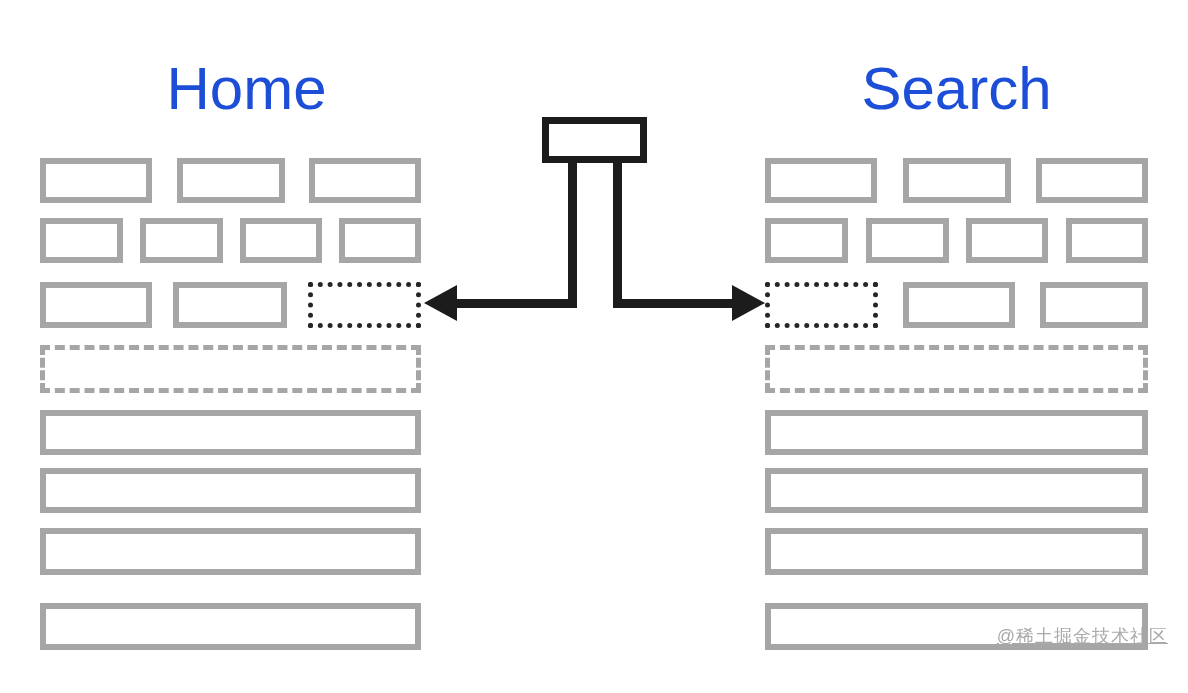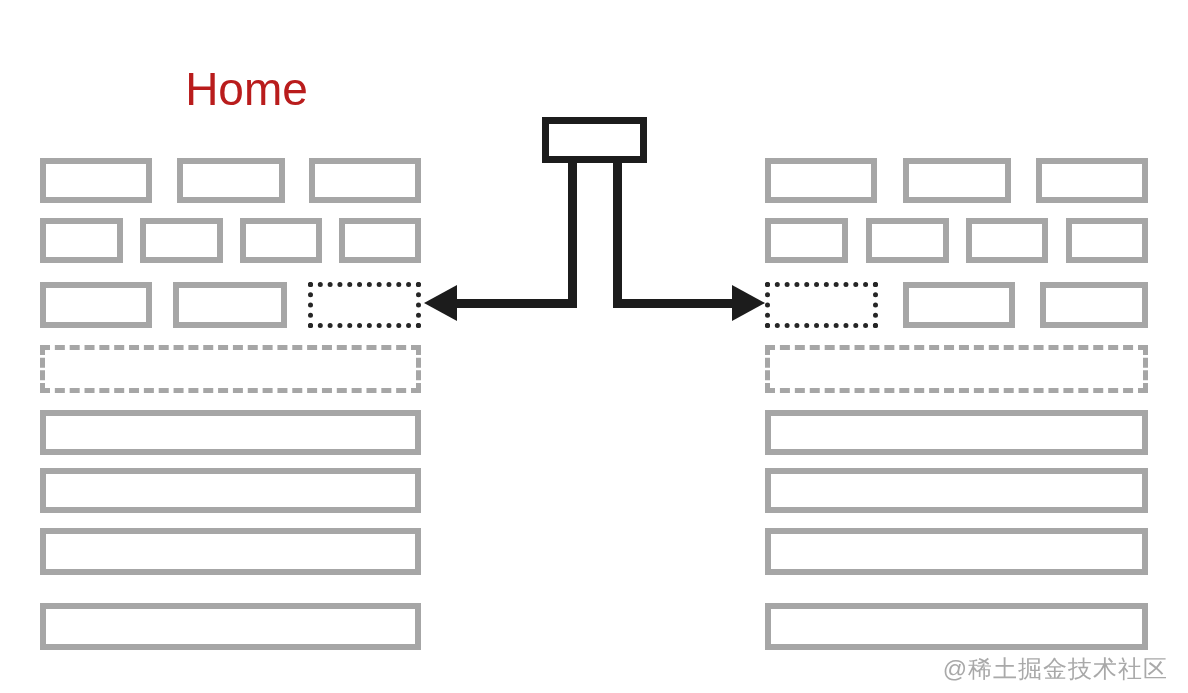--- a/index.html
+++ b/index.html
@@ -34,59 +34,60 @@
   .hline-left{left:451px;width:126px;}
   .hline-right{left:613px;width:122px;}
   .arrowhead{position:absolute;top:285px;width:0;height:0;
     border-top:18px solid transparent;border-bottom:18px solid transparent;}
   .arrow-left{left:424px;border-right:33px solid var(--black);}
   .arrow-right{left:732px;border-left:33px solid var(--black);}
 
   
   .page-title{
     position:absolute;top:56px;height:66px;display:flex;align-items:center;justify-content:center;
-    font-size:46px;color:#b91c1c;line-height:1;white-space:nowrap;
+    font-size:60px;color:#1d4ed8;line-height:1;white-space:nowrap;
   }
   .title-home{left:56px;width:381px;}
   .title-search{left:765px;width:383px;}
 
   
   .wireframe{position:absolute;top:0;height:693px;}
   .wf-left{left:40px;width:381px;}
   .wf-right{left:765px;width:383px;}
   .wf-row{position:absolute;left:0;right:0;display:flex;justify-content:space-between;}
   .box{
     box-sizing:border-box;height:100%;background:#fff;
     border:6px solid var(--gray);
   }
   .box.full{width:100%;}
   .box.dotted{border:5px dotted #262626;}
   .box.dashed{border:5px dashed var(--gray);}
 
   
   .watermark{
-    position:absolute;right:20px;top:653px;font-size:24px;color:var(--wm);
-    letter-spacing:1px;white-space:nowrap;
+    position:absolute;right:20px;top:624px;font-size:18px;color:var(--wm);
+    letter-spacing:1px;white-space:nowrap;text-decoration:underline;
   }
 </style>
 </head>
 <body>
 
 <div class="canvas">
 
   <div class="mfe-module-box"></div>
 
   <div class="leg leg-left"></div>
   <div class="leg leg-right"></div>
   <div class="hline hline-left"></div>
   <div class="hline hline-right"></div>
   <div class="arrowhead arrow-left"></div>
   <div class="arrowhead arrow-right"></div>
 
   <div class="page-title title-home">Home</div>
+  <div class="page-title title-search">Search</div>
 
   <div id="home-wireframe" class="wireframe wf-left">
       <div class="wf-row" style="top: 158px; height: 45px;">
         <div class="box" style="width: 112px;"></div>
         <div class="box" style="width: 108px;"></div>
         <div class="box" style="width: 112px;"></div>
       </div>
       <div class="wf-row" style="top: 218px; height: 45px;">
         <div class="box" style="width: 83px;"></div>
         <div class="box" style="width: 83px;"></div>

